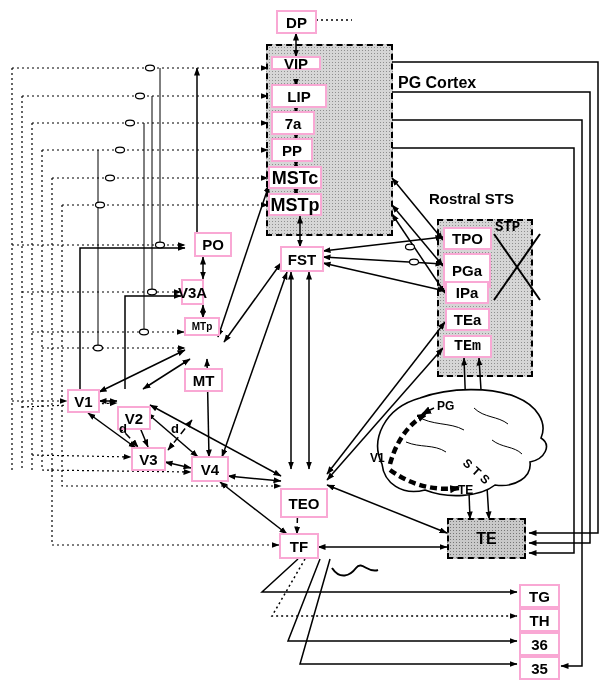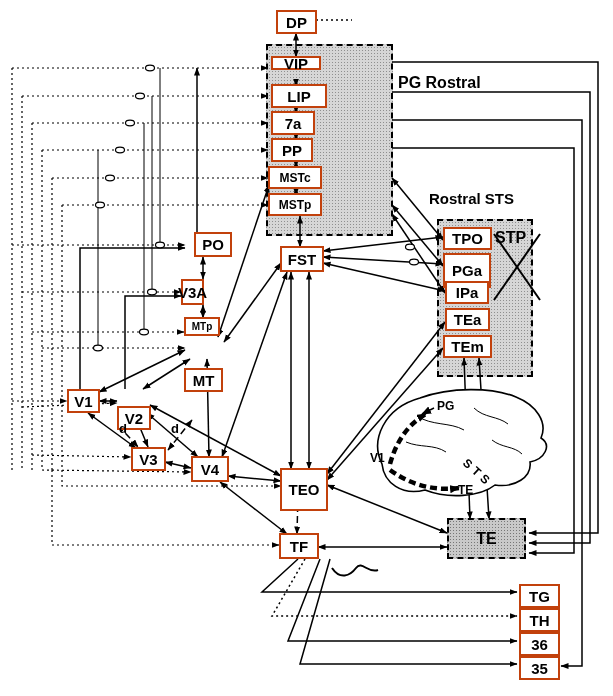--- a/index.html
+++ b/index.html
@@ -7,31 +7,31 @@
           font-family:"Liberation Sans",sans-serif;overflow:hidden;}
   #edgesvg{position:absolute;left:0;top:0;z-index:2;}
   .region{position:absolute;z-index:1;box-sizing:border-box;
           background-color:#d6d6d6;
           background-image:radial-gradient(#8f8f8f 0.8px,transparent 1px);
           background-size:3px 3px;
           border:2px dashed #000;}
   #pg-region{left:266px;top:44px;width:127px;height:192px;}
   #stp-region{left:437px;top:219px;width:96px;height:158px;}
   .node{position:absolute;z-index:3;box-sizing:border-box;background:#fff;
-        border:2px solid #c2410c;display:flex;align-items:center;justify-content:center;
+        border:2px solid #f9a8d4;display:flex;align-items:center;justify-content:center;
         font-weight:bold;font-size:15px;line-height:1;}
-  .node.md{font-size:12px;}
+  .node.md{font-size:18px;}
   .node.sm{font-size:10px;}
   .node.shaded{background-color:#c9c9c9;
         background-image:radial-gradient(#777 0.8px,transparent 1px);
         background-size:3px 3px;border:2px dashed #000;font-size:16px;}
   .lbl{position:absolute;z-index:4;font-weight:bold;white-space:nowrap;}
   #pg-cortex-label{left:398px;top:74px;font-size:16px;}
   #rostral-sts-label{left:429px;top:190px;font-size:15px;}
-  #stp-label{left:495px;top:229px;font-size:16px;}
+  #stp-label{left:495px;top:219px;font-size:14px;font-family:Liberation Mono, monospace;}
   #d1-label{left:119px;top:421px;font-size:13px;}
   #d2-label{left:171px;top:421px;font-size:13px;}
   #brain{position:absolute;left:362px;top:384px;z-index:2;}
   #brain text{font-family:"Liberation Sans",sans-serif;font-weight:bold;}
 </style>
 </head>
 <body>
 
 <div class="canvas">
 
@@ -181,59 +181,59 @@
       </div>
       <div class="node" style="left: 117px; top: 389px; width: 34px; height: 24px; margin-top: 17px;">
         <span>V2</span>
       </div>
       <div class="node" style="left: 131px; top: 447px; width: 35px; height: 24px;">
         <span>V3</span>
       </div>
       <div class="node" style="left: 191px; top: 456px; width: 38px; height: 26px;">
         <span>V4</span>
       </div>
-      <div class="node" style="left: 280px; top: 468px; width: 48px; height: 43px;">
+      <div class="node" style="left: 280px; top: 488px; width: 48px; height: 30px;">
         <span>TEO</span>
       </div>
       <div class="node" style="left: 279px; top: 533px; width: 40px; height: 26px;">
         <span>TF</span>
       </div>
       <div class="node" style="left: 443px; top: 227px; width: 49px; height: 23px;">
         <span>TPO</span>
       </div>
       <div class="node" style="left: 443px; top: 253px; width: 48px; height: 35px;">
         <span>PGa</span>
       </div>
       <div class="node" style="left: 445px; top: 281px; width: 44px; height: 23px;">
         <span>IPa</span>
       </div>
       <div class="node" style="left: 445px; top: 308px; width: 45px; height: 23px;">
         <span>TEa</span>
       </div>
-      <div class="node" style="left: 443px; top: 335px; width: 49px; height: 23px;">
+      <div class="node" style="left: 443px; top: 335px; width: 49px; height: 23px; font-family: Liberation Mono, monospace;">
         <span>TEm</span>
       </div>
       <div class="node shaded" style="left: 447px; top: 518px; width: 79px; height: 41px;">
         <span>TE</span>
       </div>
       <div class="node" style="left: 519px; top: 584px; width: 41px; height: 24px;">
         <span>TG</span>
       </div>
       <div class="node" style="left: 519px; top: 608px; width: 41px; height: 24px;">
         <span>TH</span>
       </div>
       <div class="node" style="left: 519px; top: 632px; width: 41px; height: 24px;">
         <span>36</span>
       </div>
       <div class="node" style="left: 519px; top: 656px; width: 41px; height: 24px;">
         <span>35</span>
       </div>
     </div>
 
-  <div class="lbl" id="pg-cortex-label">PG Rostral</div>
+  <div class="lbl" id="pg-cortex-label">PG Cortex</div>
   <div class="lbl" id="rostral-sts-label">Rostral STS</div>
   <div class="lbl" id="stp-label">STP</div>
   <div class="lbl" id="d1-label">d</div>
   <div class="lbl" id="d2-label">d</div>
 
   <svg id="brain" width="192" height="132">
     <defs>
       <marker id="arw2" markerWidth="12" markerHeight="10" refX="9" refY="4" orient="auto" markerUnits="userSpaceOnUse">
         <path d="M0,0 L10,4 L0,8 Z" fill="#000"></path>
       </marker>

